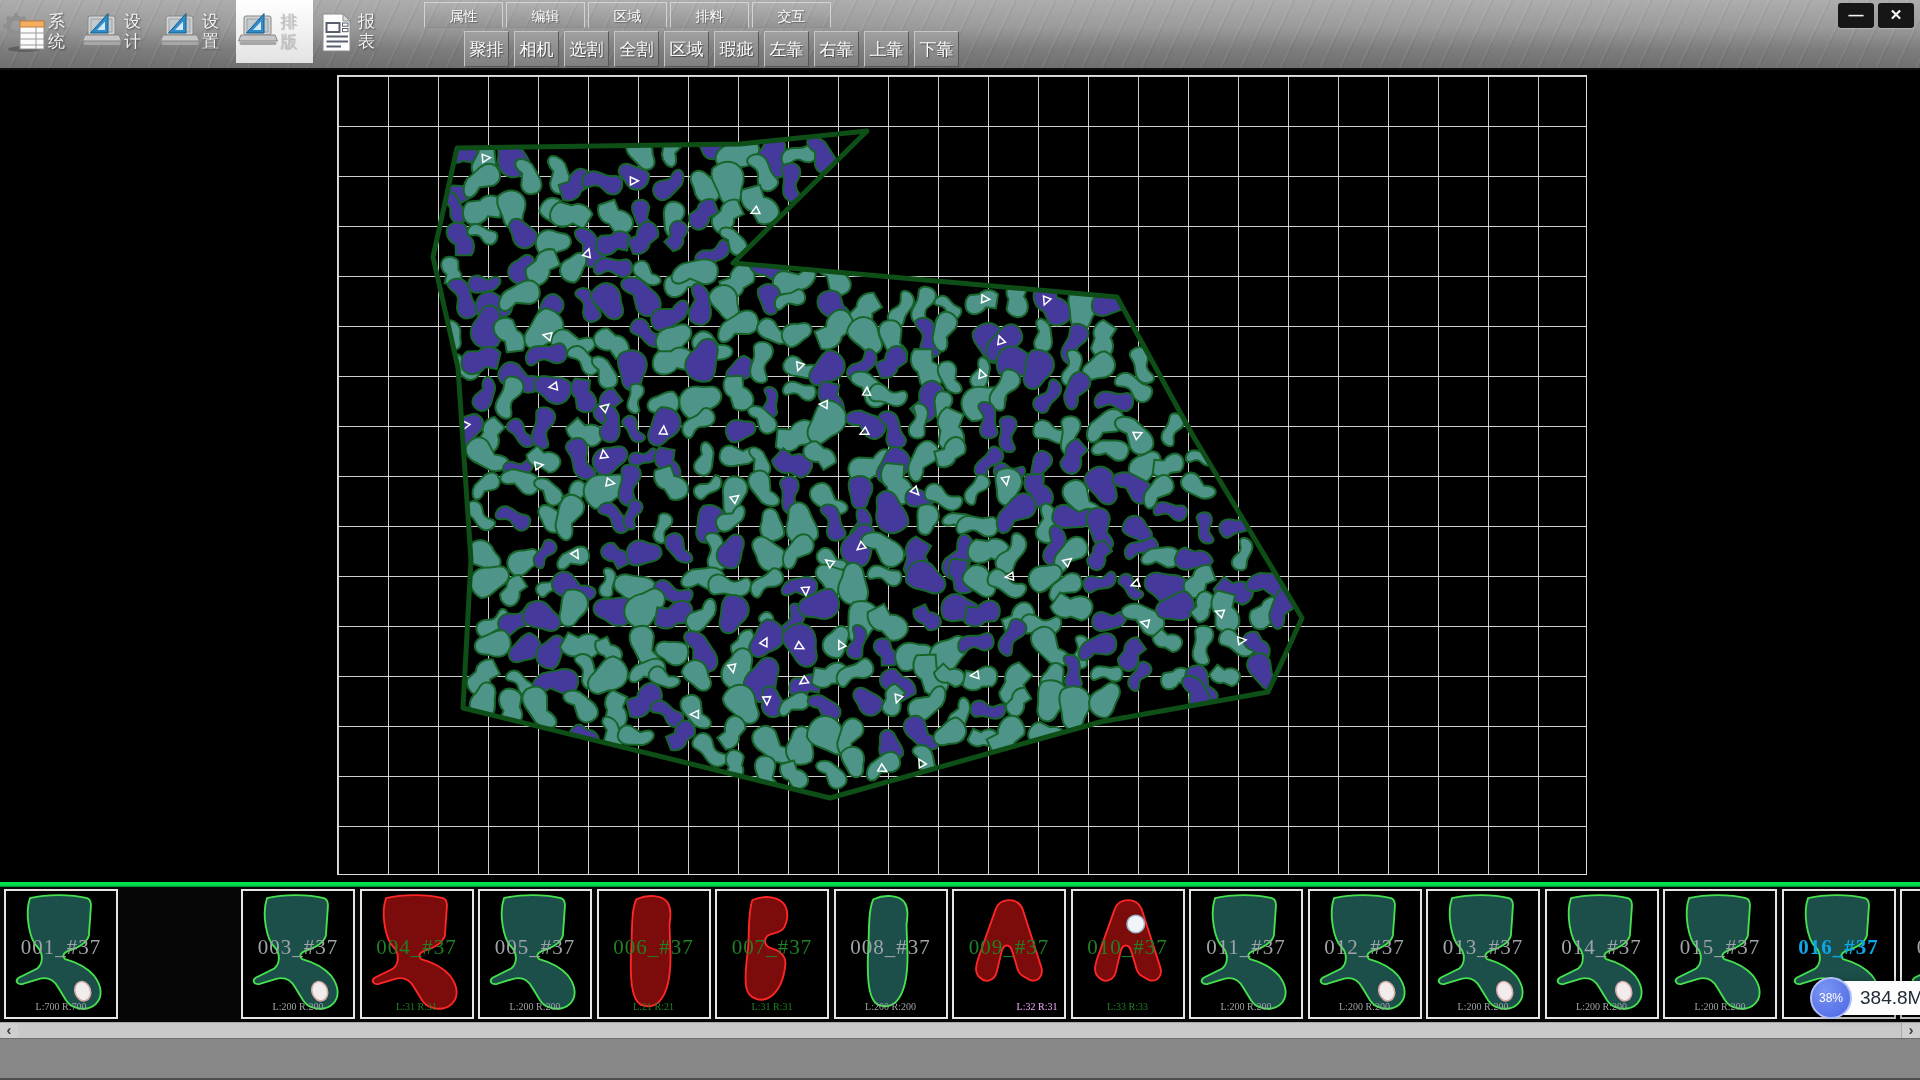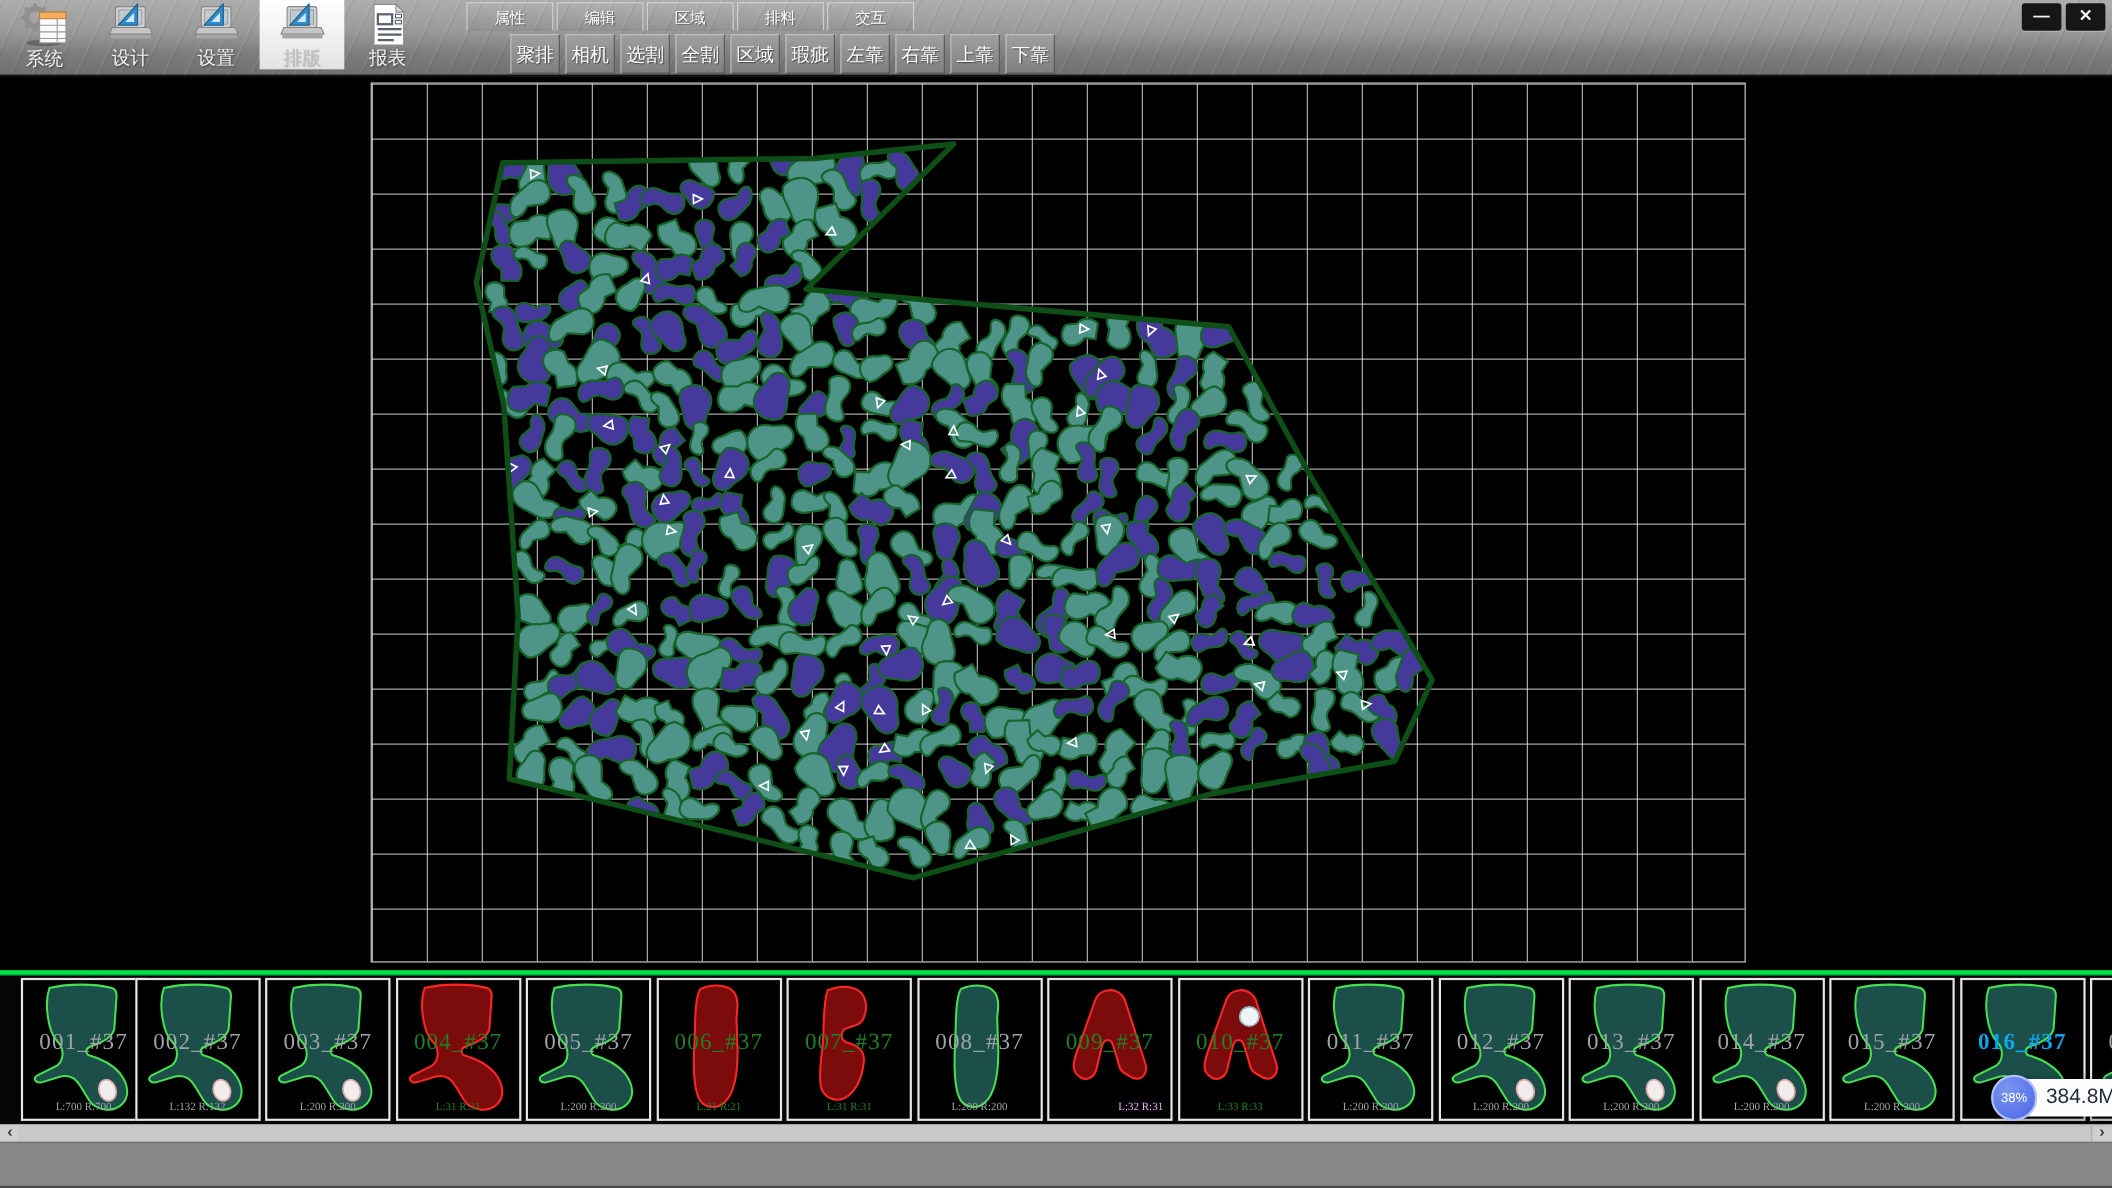--- a/index.html
+++ b/index.html
@@ -6,21 +6,21 @@
   #app{position:relative;width:1920px;height:1080px;overflow:hidden;background:#000;
        font-family:"Liberation Sans",sans-serif;-webkit-font-smoothing:antialiased;}
 
   
   .toolbar{position:absolute;left:0;top:0;width:1920px;height:70px;
     background-image:
       repeating-linear-gradient(115deg, rgba(255,255,255,0.05) 0 2px, rgba(0,0,0,0.04) 2px 4px, rgba(0,0,0,0) 4px 18px),
       linear-gradient(#adadad,#9b9b9b 40%,#7d7d7d 72%,#6f6f6f);
     border-bottom:2px solid #101010;box-sizing:border-box;}
   .main-buttons{position:absolute;left:2px;top:0;height:70px;display:flex;}
-  .main-btn{width:77px;height:63px;display:flex;flex-direction:column;align-items:center;
+  .main-btn{width:77px;height:63px;display:flex;flex-direction:row;align-items:center;
     justify-content:flex-start;cursor:pointer;margin-right:1px;}
   .main-btn .ic{height:44px;display:flex;align-items:center;justify-content:center;padding-top:2px;}
   .main-btn .lbl{font-size:17px;color:#f2f2f2;text-shadow:1px 1px 2px rgba(40,40,40,.75);line-height:20px;}
   .main-btn.selected{background:linear-gradient(#ffffff,#ececec 70%,#e2e2e2);}
   .main-btn.selected .lbl{color:#c4c4c4;text-shadow:1px 1px 1px rgba(120,120,120,.5);}
 
   .menu-row{position:absolute;left:424px;top:2px;display:flex;}
   .menu-btn{width:79px;height:26px;line-height:26px;text-align:center;color:#fdfdfd;font-size:14px;
     border:1px solid #d2d2d2;border-bottom-color:#8d8d8d;margin-right:3px;cursor:pointer;
     text-shadow:1px 1px 1px rgba(50,50,50,.6);background:linear-gradient(rgba(255,255,255,.06),rgba(0,0,0,.05));box-sizing:border-box;}
@@ -665,35 +665,27 @@
           <path d="M0,-4.5 L4,3.5 L-4,3.5 Z" transform="translate(882.8,769.2) rotate(120)" fill="none" stroke="#ffffff" stroke-width="1.5"></path>
           <path d="M0,-4.5 L4,3.5 L-4,3.5 Z" transform="translate(921.1,762.9) rotate(330)" fill="none" stroke="#ffffff" stroke-width="1.5"></path>
         </g>
    <polygon points="457,148 740,144 867,131 733,263 1117,297 1192,434 1302,618 1268,692 1100,722 830,798 463,708 471,560 458,368 433,257" fill="none" stroke="#0d4f16" stroke-width="5" stroke-linejoin="round"></polygon>
       </svg>
   </div>
 
   <div class="parts-strip">
     <div class="strip-sep"></div>
     <div class="cells" id="cells">
-        <div class="cell" style="left: 19px;">
+        <div class="cell" style="left: 4px;">
           <svg width="108" height="124" viewBox="0 0 100 120">
        <path d="M20,6 C36,2 60,2 75,6 C78,7 79,10 79,13 L77,42 C75,50 66,54 57,57 C52,59 51,62 54,65 C65,68 75,73 82,81 C89,90 91,101 84,108 C76,116 61,114 55,105 L47,92 C43,85 37,82 29,84 L13,89 C8,90 5,86 9,83 L27,74 C33,69 33,59 27,53 C19,45 15,20 20,6 Z" fill="#1c4f49" stroke="#46e24e" stroke-width="1.8"></path>
             <ellipse cx="71" cy="96" rx="7.5" ry="9.5" transform="rotate(-18 71 96)" fill="#f3ecec" stroke="#d8a8a8" stroke-width="1.5"></ellipse>
      </svg>
      <div class="pname" style="color: rgb(158, 164, 168);">001_#37</div>
      <div class="plr" style="color: rgb(158, 164, 168);">L:700 R:700</div>
-        </div>
-        <div class="cell" style="left: 122.5px;">
-          <svg width="108" height="124" viewBox="0 0 100 120">
-       <path d="M20,6 C36,2 60,2 75,6 C78,7 79,10 79,13 L77,42 C75,50 66,54 57,57 C52,59 51,62 54,65 C65,68 75,73 82,81 C89,90 91,101 84,108 C76,116 61,114 55,105 L47,92 C43,85 37,82 29,84 L13,89 C8,90 5,86 9,83 L27,74 C33,69 33,59 27,53 C19,45 15,20 20,6 Z" fill="#1c4f49" stroke="#46e24e" stroke-width="1.8"></path>
-            <ellipse cx="71" cy="96" rx="7.5" ry="9.5" transform="rotate(-18 71 96)" fill="#f3ecec" stroke="#d8a8a8" stroke-width="1.5"></ellipse>
-     </svg>
-     <div class="pname" style="color: rgb(158, 164, 168);">002_#37</div>
-     <div class="plr" style="color: rgb(158, 164, 168);">L:132 R:132</div>
         </div>
         <div class="cell" style="left: 241px;">
           <svg width="108" height="124" viewBox="0 0 100 120">
        <path d="M20,6 C36,2 60,2 75,6 C78,7 79,10 79,13 L77,42 C75,50 66,54 57,57 C52,59 51,62 54,65 C65,68 75,73 82,81 C89,90 91,101 84,108 C76,116 61,114 55,105 L47,92 C43,85 37,82 29,84 L13,89 C8,90 5,86 9,83 L27,74 C33,69 33,59 27,53 C19,45 15,20 20,6 Z" fill="#1c4f49" stroke="#46e24e" stroke-width="1.8"></path>
             <ellipse cx="71" cy="96" rx="7.5" ry="9.5" transform="rotate(-18 71 96)" fill="#f3ecec" stroke="#d8a8a8" stroke-width="1.5"></ellipse>
      </svg>
      <div class="pname" style="color: rgb(158, 164, 168);">003_#37</div>
      <div class="plr" style="color: rgb(158, 164, 168);">L:200 R:200</div>
         </div>
         <div class="cell" style="left: 359.5px;">

